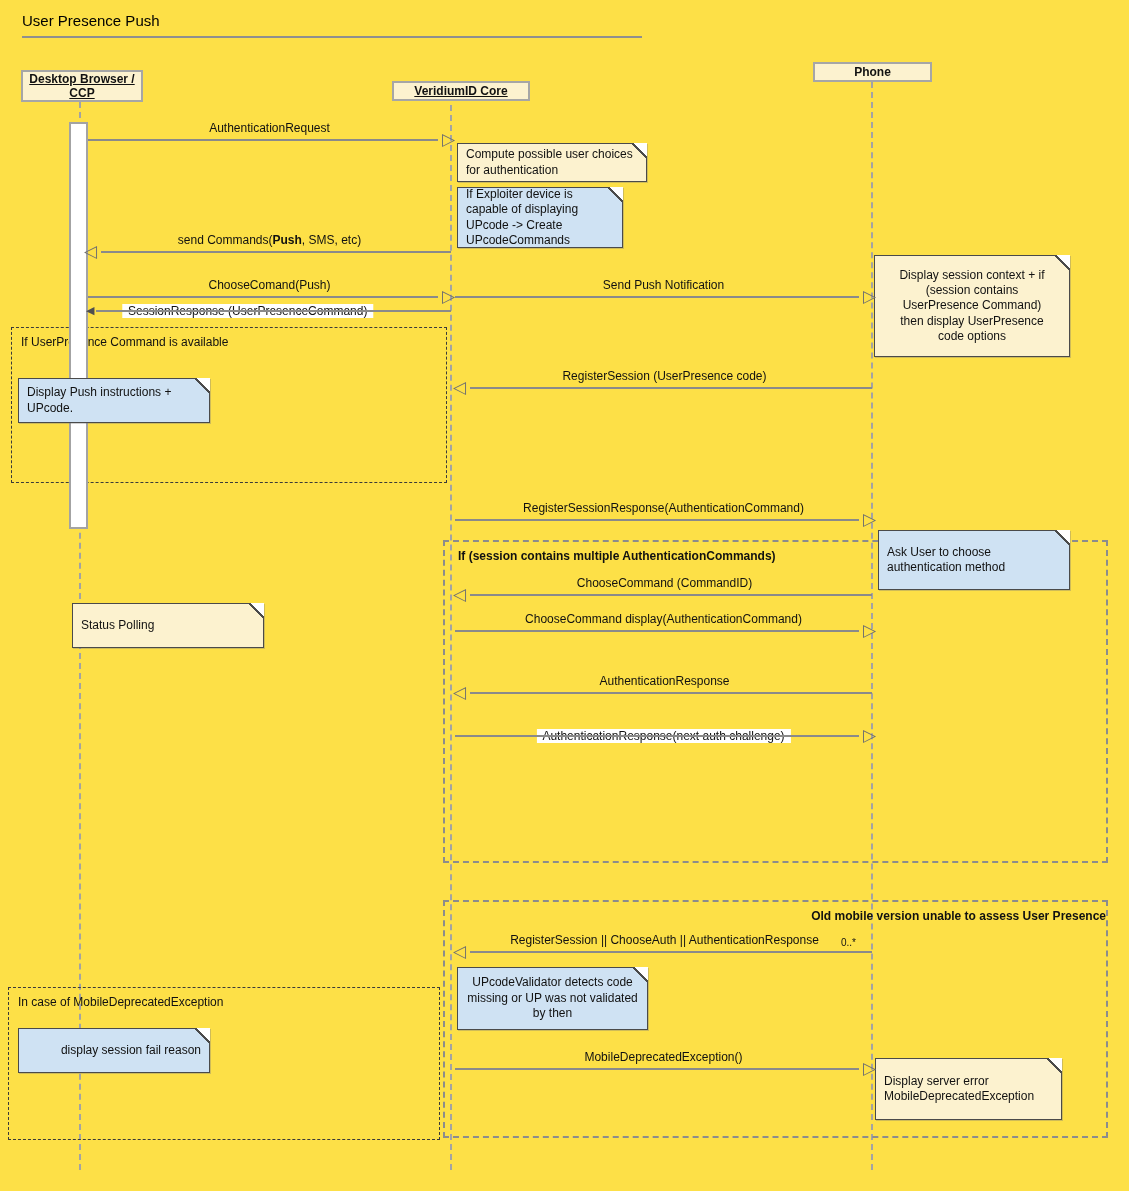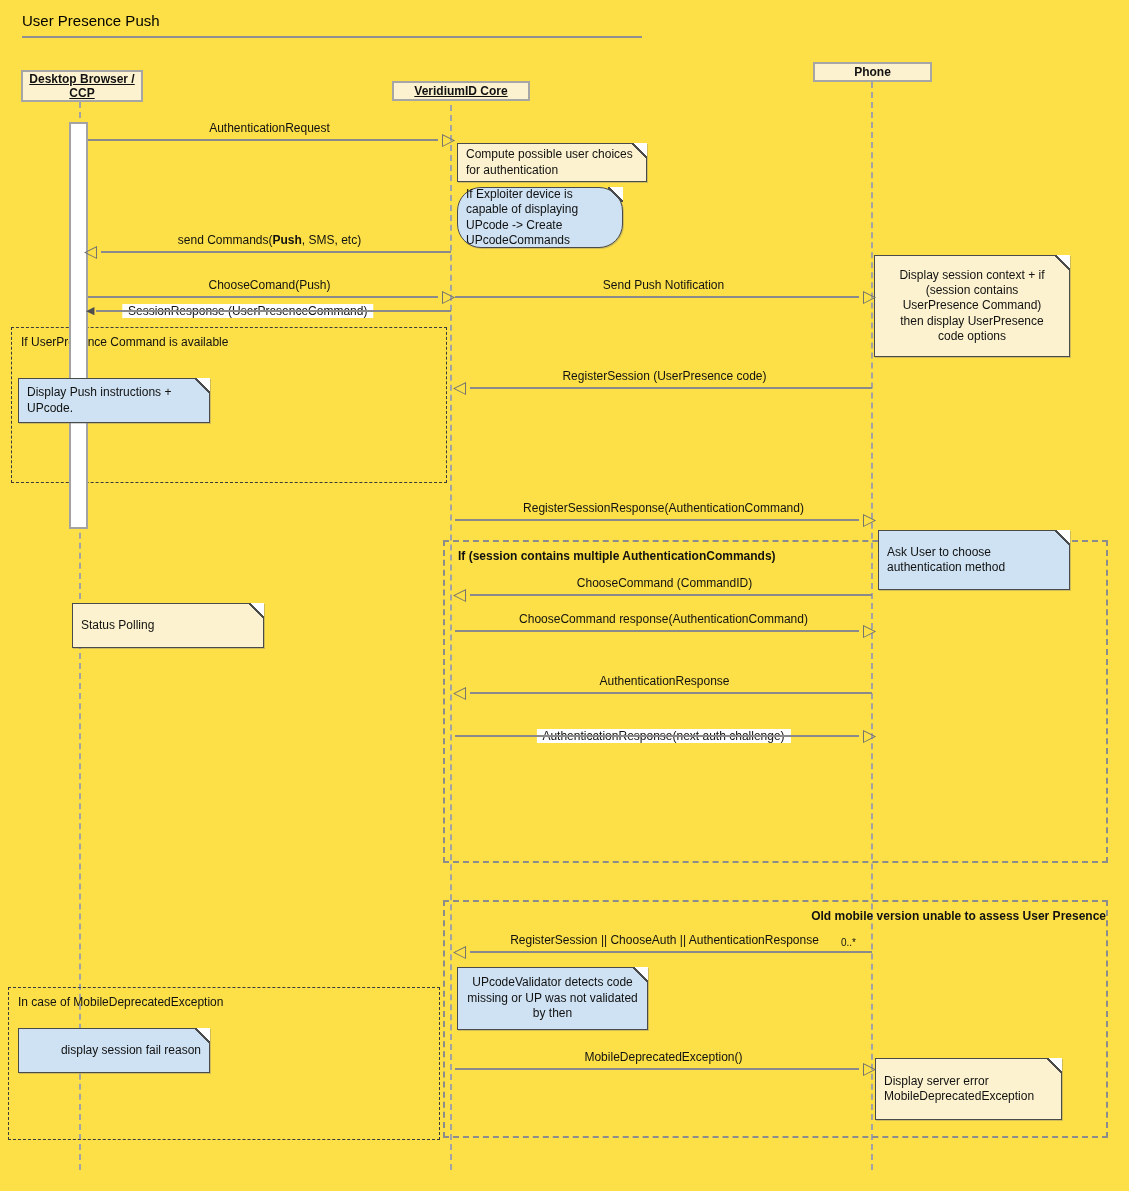--- a/index.html
+++ b/index.html
@@ -102,21 +102,21 @@
   <div class="abs fragment gray" style="left:443px; top:900px; width:665px; height:238px;text-align:right;">
     <div class="frag-label b">Old mobile version unable to assess User Presence</div>
   </div>
   <div class="abs fragment dark" style="left:8px; top:987px; width:432px; height:153px;">
     <div class="frag-label">In case of MobileDeprecatedException</div>
   </div>
 
   <div class="abs note yellow" style="left:457px; top:143px; width:190px; height:39px;">
     <span>Compute possible user choices for authentication</span>
   </div>
-  <div class="abs note blue" style="left:457px; top:187px; width:166px; height:61px;border-radius:24px;">
+  <div class="abs note blue" style="left:457px; top:187px; width:166px; height:61px;">
     <span>If Exploiter device is capable of displaying UPcode -&gt; Create UPcodeCommands</span>
   </div>
   <div class="abs note yellow center" style="left:874px; top:255px; width:196px; height:102px; padding:5px 21px;">
     <span>Display session context + if (session contains UserPresence Command) then display UserPresence code options</span>
   </div>
   <div class="abs note blue" style="left:18px; top:378px; width:192px; height:45px;">
     <span>Display Push instructions + UPcode.</span>
   </div>
   <div class="abs note blue" style="left:878px; top:530px; width:192px; height:60px;">
     <span>Ask User to choose authentication method</span>
@@ -176,21 +176,21 @@
     <span class="head r">▷</span>
   </div>
 
   <div class="msg to-l" style="left:457px; top:595px; width:415px;">
     <div class="lbl">ChooseCommand (CommandID)</div>
     <div class="ln"></div>
     <span class="head l">◁</span>
   </div>
 
   <div class="msg to-r" style="left:455px; top:631px; width:417px;">
-    <div class="lbl">ChooseCommand response(AuthenticationCommand)</div>
+    <div class="lbl">ChooseCommand display(AuthenticationCommand)</div>
     <div class="ln"></div>
     <span class="head r">▷</span>
   </div>
 
   <div class="msg to-l" style="left:457px; top:693px; width:415px;">
     <div class="lbl">AuthenticationResponse</div>
     <div class="ln"></div>
     <span class="head l">◁</span>
   </div>
 

